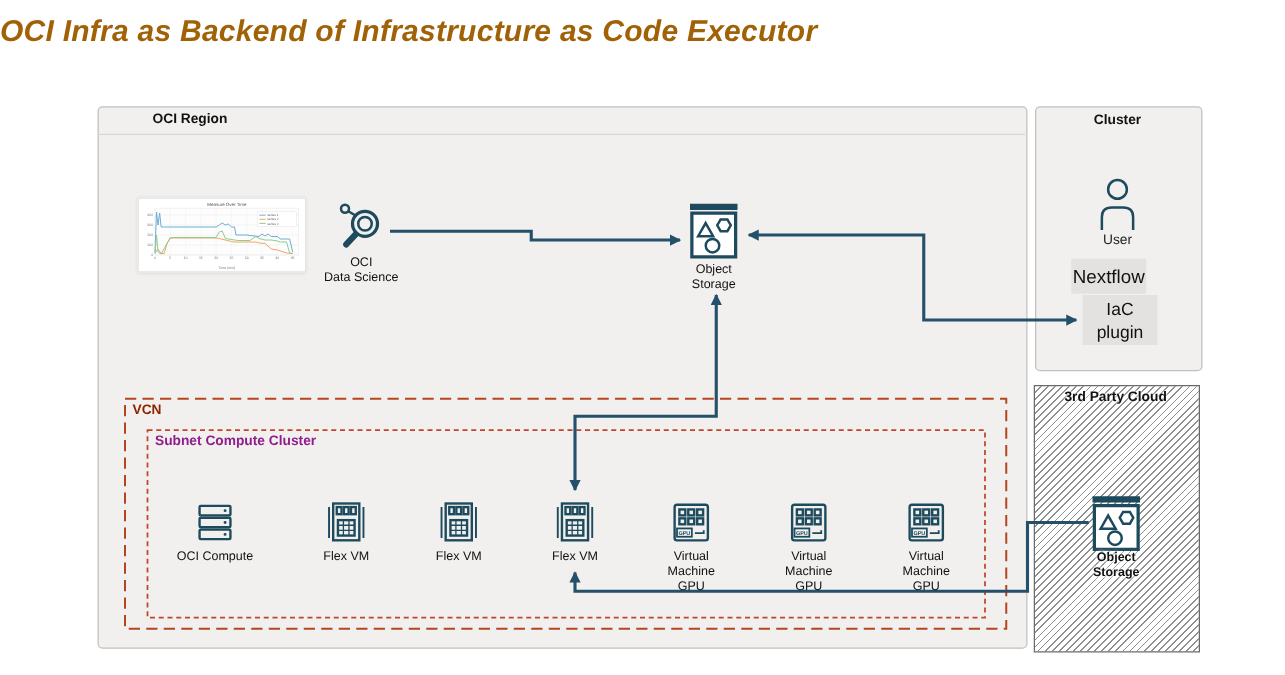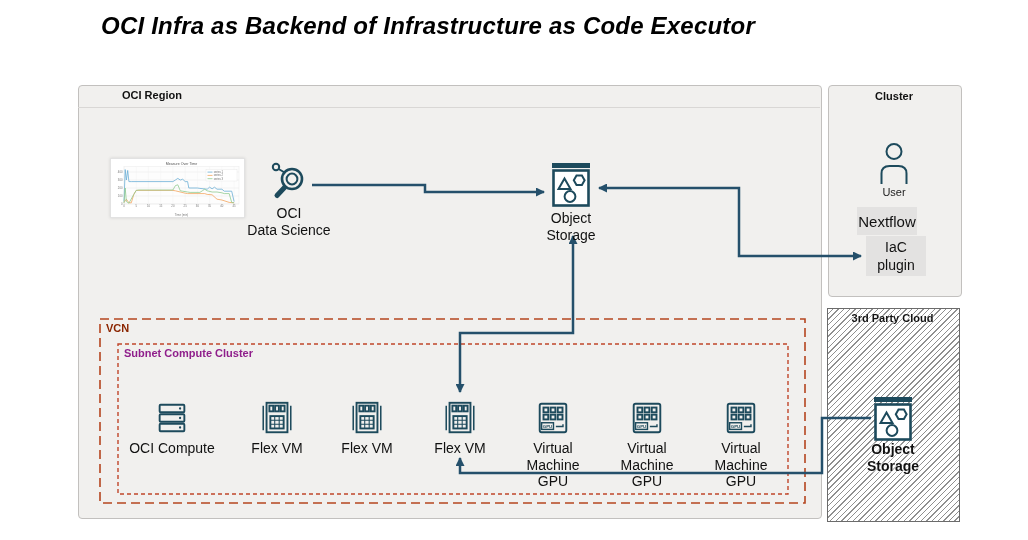--- a/index.html
+++ b/index.html
@@ -1,31 +1,31 @@
 <!DOCTYPE html>
 <html><head>
 <meta charset="utf-8">
 <style>
   html,body{margin:0;padding:0;background:#fff;font-family:"Liberation Sans",sans-serif;}
   #canvas{position:relative;width:1028px;height:540px;background:#fff;overflow:hidden;}
   .abs{position:absolute;}
-  #main-title{top:12px;left:0;width:856px;text-align:center;
-    font-style:italic;font-weight:800;font-size:24px;color:#000000;letter-spacing:.2px;z-index:3;}
+  #main-title{top:12px;left:0;width:856px;text-align:left;
+    font-style:italic;font-weight:800;font-size:24px;color:#a16207;letter-spacing:.2px;z-index:3;}
   .panel{background:#f1f0ee;border:1px solid #c2c0be;border-radius:4px;z-index:1;}
   #region-box{left:78px;top:85px;width:742px;height:432px;}
   #region-header{left:78px;top:85px;width:742px;height:22px;border-bottom:1px solid #d9d7d5;z-index:1;}
   #region-label{left:86px;top:89px;font-size:11px;font-weight:bold;color:#111;z-index:3;margin-left:36px;}
   #internet-box{left:828px;top:85px;width:132px;height:210px;}
   #internet-label{left:828px;top:90px;width:132px;text-align:center;font-size:11px;font-weight:bold;color:#111;z-index:3;}
   #third-party-box{left:827px;top:308px;width:131px;height:212px;border:1px solid #6b6b6b;
     background:repeating-linear-gradient(135deg,#ffffff 0px,#ffffff 3px,#8f8f8f 3px,#8f8f8f 4px);z-index:1;}
   #third-party-label{left:827px;top:312px;width:131px;text-align:center;font-size:11px;font-weight:bold;color:#111;
     text-shadow:0 0 2px #fff,0 0 3px #fff;z-index:3;}
   #overlay{left:0;top:0;width:1028px;height:540px;z-index:2;pointer-events:none;}
-  .node-label{font-size:14px;color:#111;text-align:center;white-space:pre-line;line-height:1.18;z-index:3;}
+  .node-label{font-size:10px;color:#111;text-align:center;white-space:pre-line;line-height:1.18;z-index:3;}
   .icon{z-index:3;}
   #vcn-label{left:106px;top:322px;font-size:11px;font-weight:bold;color:#8b2500;z-index:3;}
   #subnet-label{left:124px;top:347px;font-size:11px;font-weight:bold;color:#8f1e8b;z-index:3;}
   .gray-chip{background:#e3e2e1;color:#111;display:flex;align-items:center;justify-content:center;
     text-align:center;white-space:pre-line;z-index:3;}
   #nextflow-chip{left:857px;top:207px;width:60px;height:28px;font-size:15px;}
   #iac-chip{left:866px;top:236px;width:60px;height:40px;font-size:14px;line-height:1.3;}
   #user-label{left:828px;top:186px;width:132px;text-align:center;font-size:11px;color:#222;z-index:3;}
   #mini-chart{left:110px;top:158px;width:133px;height:58px;background:#fff;border:1px solid #e2e2e2;
     box-shadow:0 0 3px rgba(0,0,0,.12);z-index:3;}

